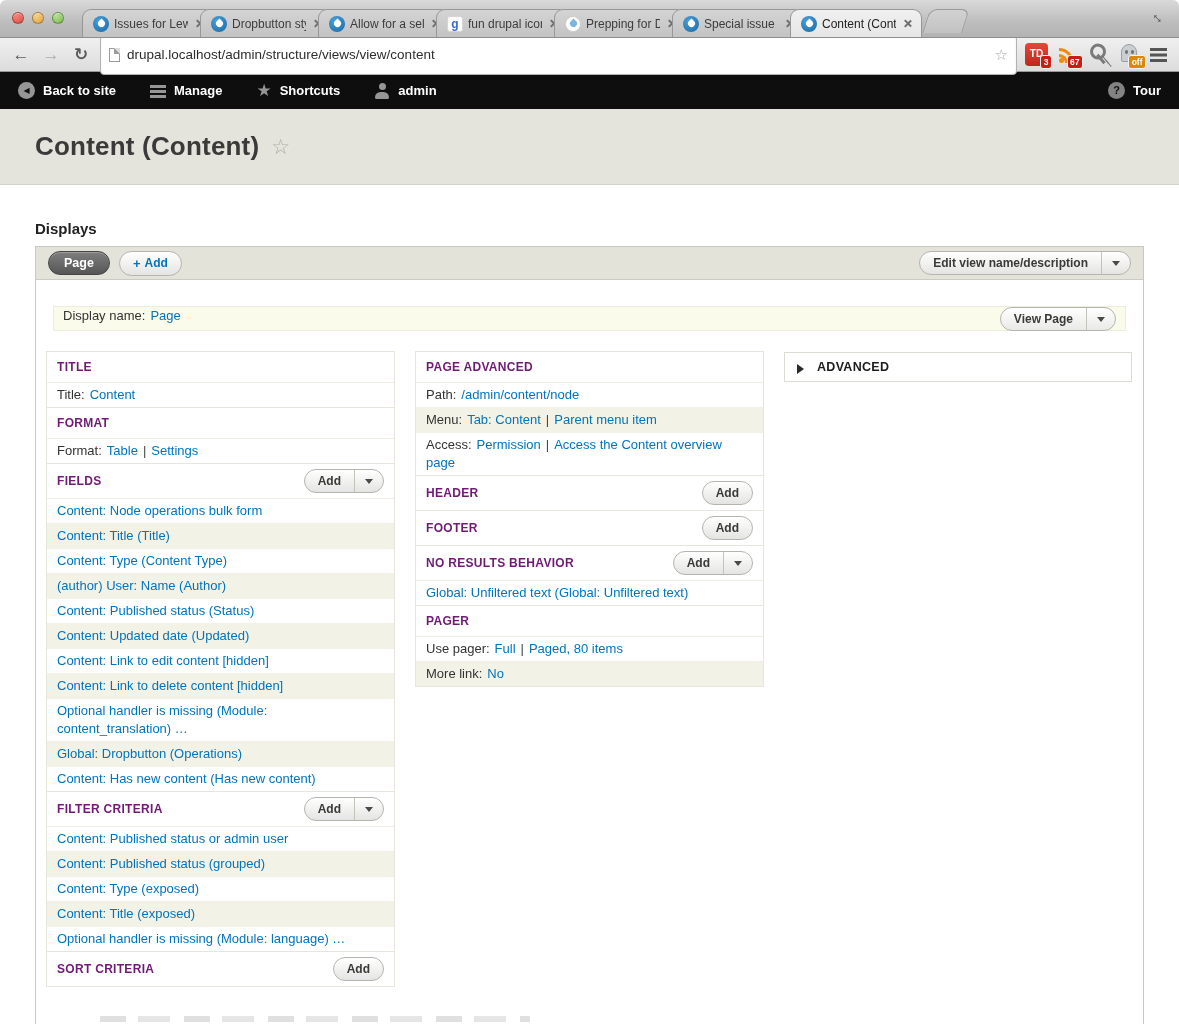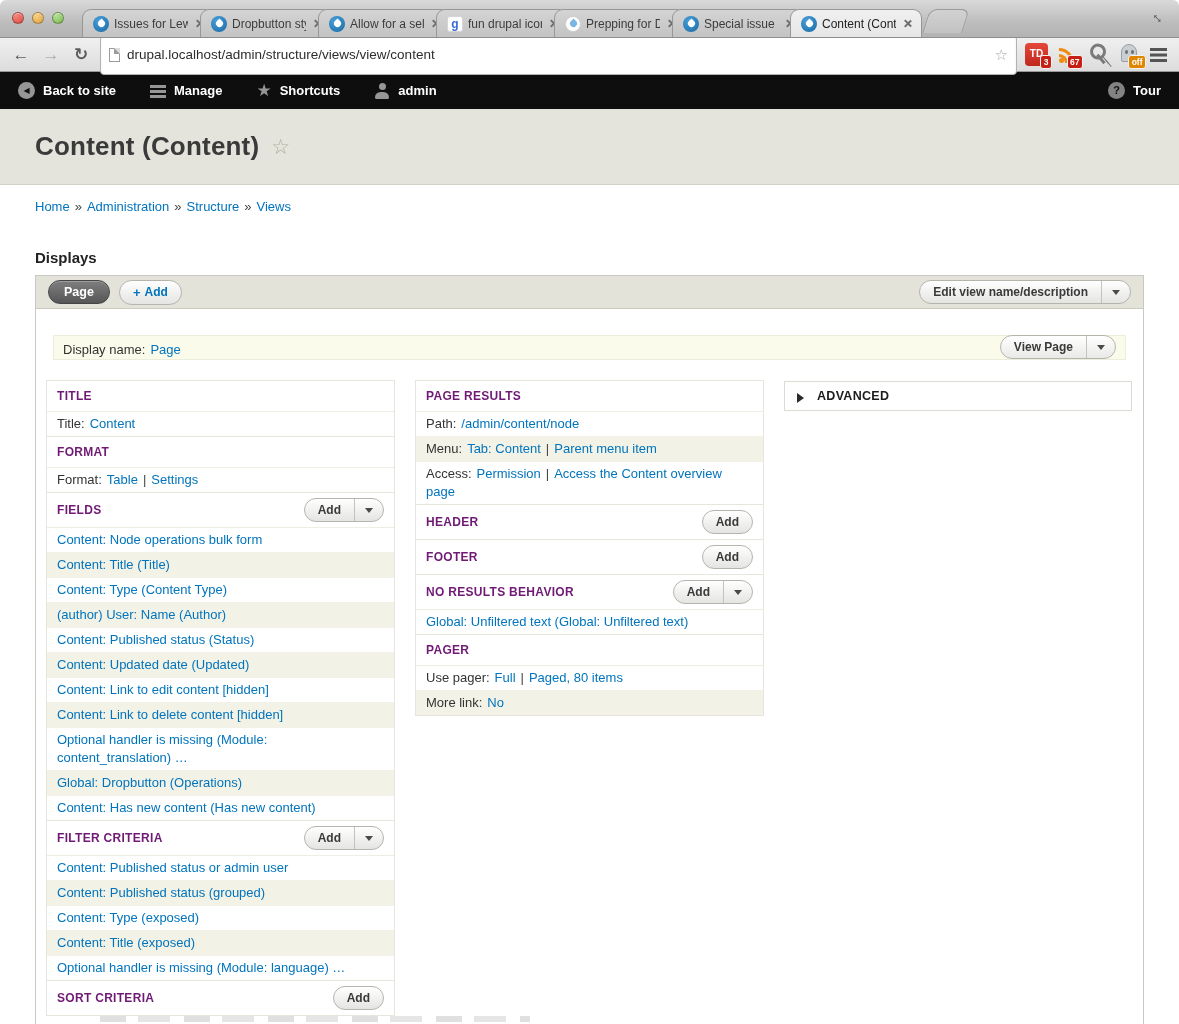--- a/index.html
+++ b/index.html
@@ -118,21 +118,21 @@
   .pill { display: inline-flex; background: linear-gradient(180deg,#ffffff,#e4e4e2); border: 1px solid #b5b5ae;
           border-radius: 13px; overflow: hidden; font-size: 12px; font-weight: bold; color: #3a3a3a; align-items: stretch; }
   .pill .seg { padding: 4px 13px; display: flex; align-items: center; gap: 4px; }
   .pill .seg + .seg { border-left: 1px solid #c3c3bc; padding: 4px 10px; }
   .plus { color: #0074bd; font-weight: bold; font-size: 13px; }
   .pill .blue { color: #0074bd; }
   .caret { width: 0; height: 0; border: 4px solid transparent; border-top: 5px solid #4a4a4a; margin-top: 4px; display: inline-block; }
   .panel-head .right, .namebar .right { margin-left: auto; }
 
   .namebar { margin: 26px 17px 0; height: 25px; background: #fbfbec; border: 1px solid #ededdc;
-             display: flex; align-items: flex-end; padding: 0 9px; font-size: 13px; color: #333; }
+             display: flex; align-items: flex-start; padding: 0 9px; font-size: 13px; color: #333; }
   .namebar .brow { padding: 0; }
   .namebar .pill { background: linear-gradient(180deg,#ffffff,#e9e9e7); }
 
   .cols { display: flex; margin: 21px 10px 0; align-items: flex-start; }
   .col { width: 349px; flex: none; }
   .col + .col { margin-left: 20px; }
   .col3 { width: 348px; }
 
   .bucket { border: 1px solid #e8e6dc; background: #fff; margin-top: -1px; }
   .bucket-h { display: flex; align-items: center; justify-content: space-between; padding: 5px 10px;
@@ -256,23 +256,20 @@
       <span class="ico-q">?</span>
       <span>Tour</span>
     </span>
   </div>
 
   <div class="titleband">
     <span class="page-title">Content (Content)</span>
     <span class="title-star">☆</span>
   </div>
 
-  <nav class="crumbs">
-    
-  <span><a class="blink">Home</a><span class="lsep">»</span><a class="blink">Administration</a><span class="lsep">»</span><a class="blink">Structure</a><span class="lsep">»</span><a class="blink">Views</a></span></nav>
 
   <div class="displays-h">Displays</div>
 
   <div class="panel">
     <div class="panel-head">
       <button class="btn-dark">Page</button>
       <span class="pill">
         <span class="seg">
           <span class="plus">+</span>
           <span class="blue">Add</span>
@@ -427,21 +424,21 @@
             <span class="pill">
               <span class="seg">Add</span>
             </span>
           </div>
         </section>
       </div>
 
       <div class="col">
         <section class="bucket">
           <div class="bucket-h">
-            <span class="bucket-title">PAGE RESULTS</span>
+            <span class="bucket-title">PAGE ADVANCED</span>
           </div>
           <div class="rows">
 
               <div class="brow">
                 <span class="blabel">Path:</span><span><a class="blink">/admin/content/node</a></span>
               </div>
 
               <div class="brow striped">
                 <span class="blabel">Menu:</span><span><a class="blink">Tab: Content</a><span class="lsep">|</span><a class="blink">Parent menu item</a></span>
               </div>

